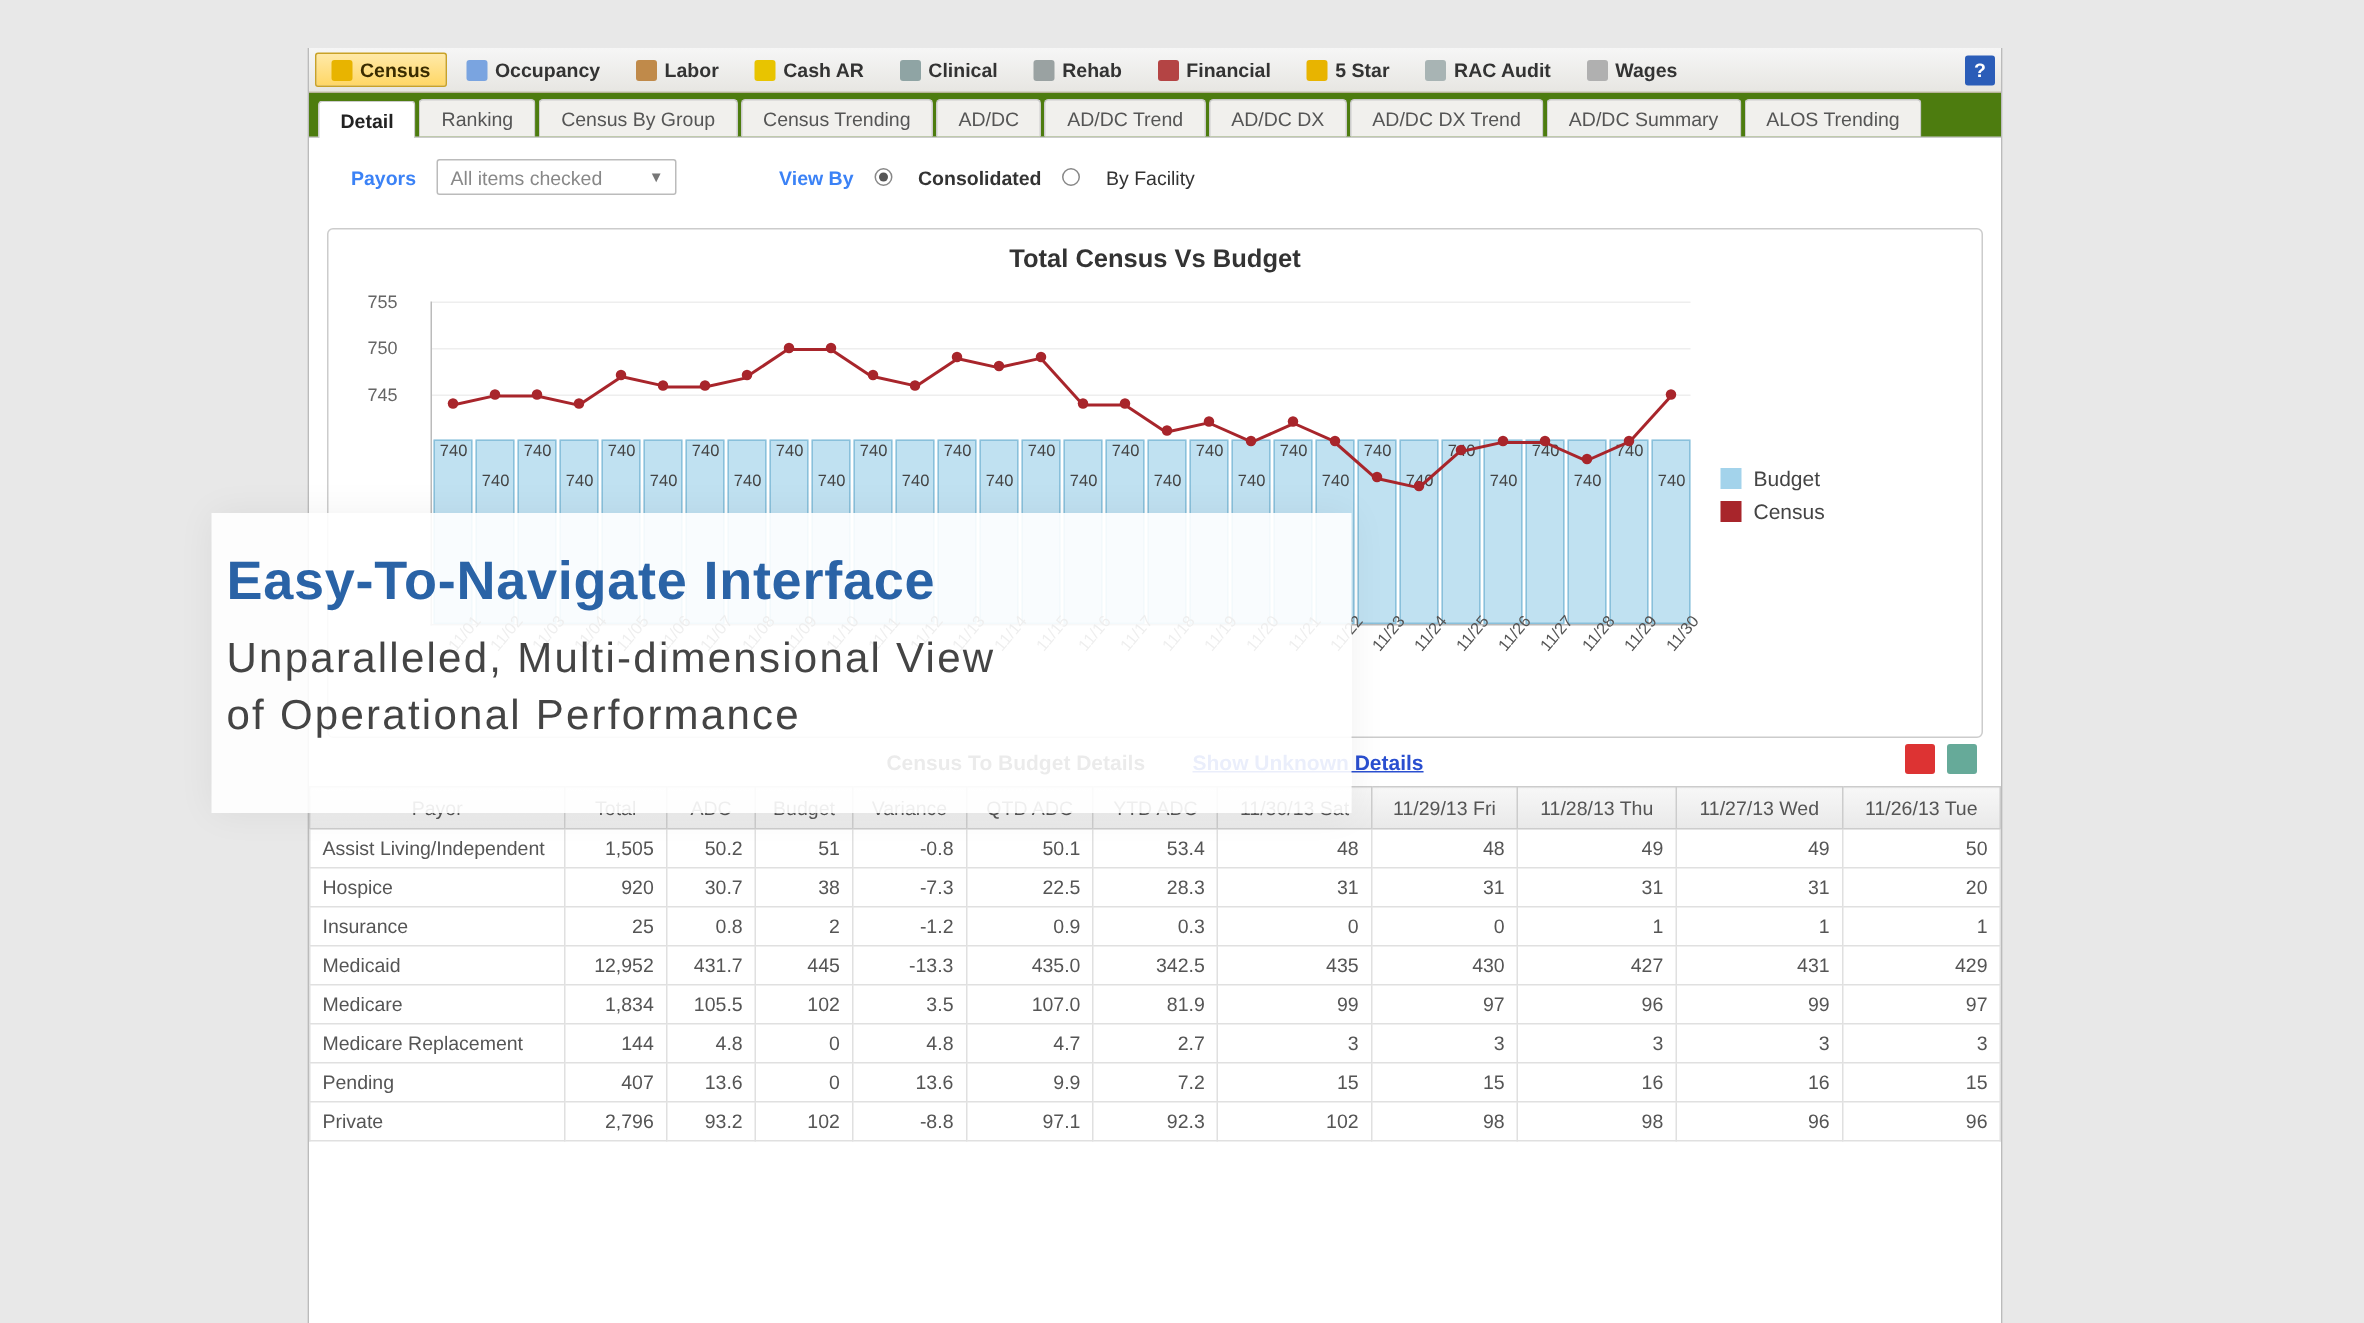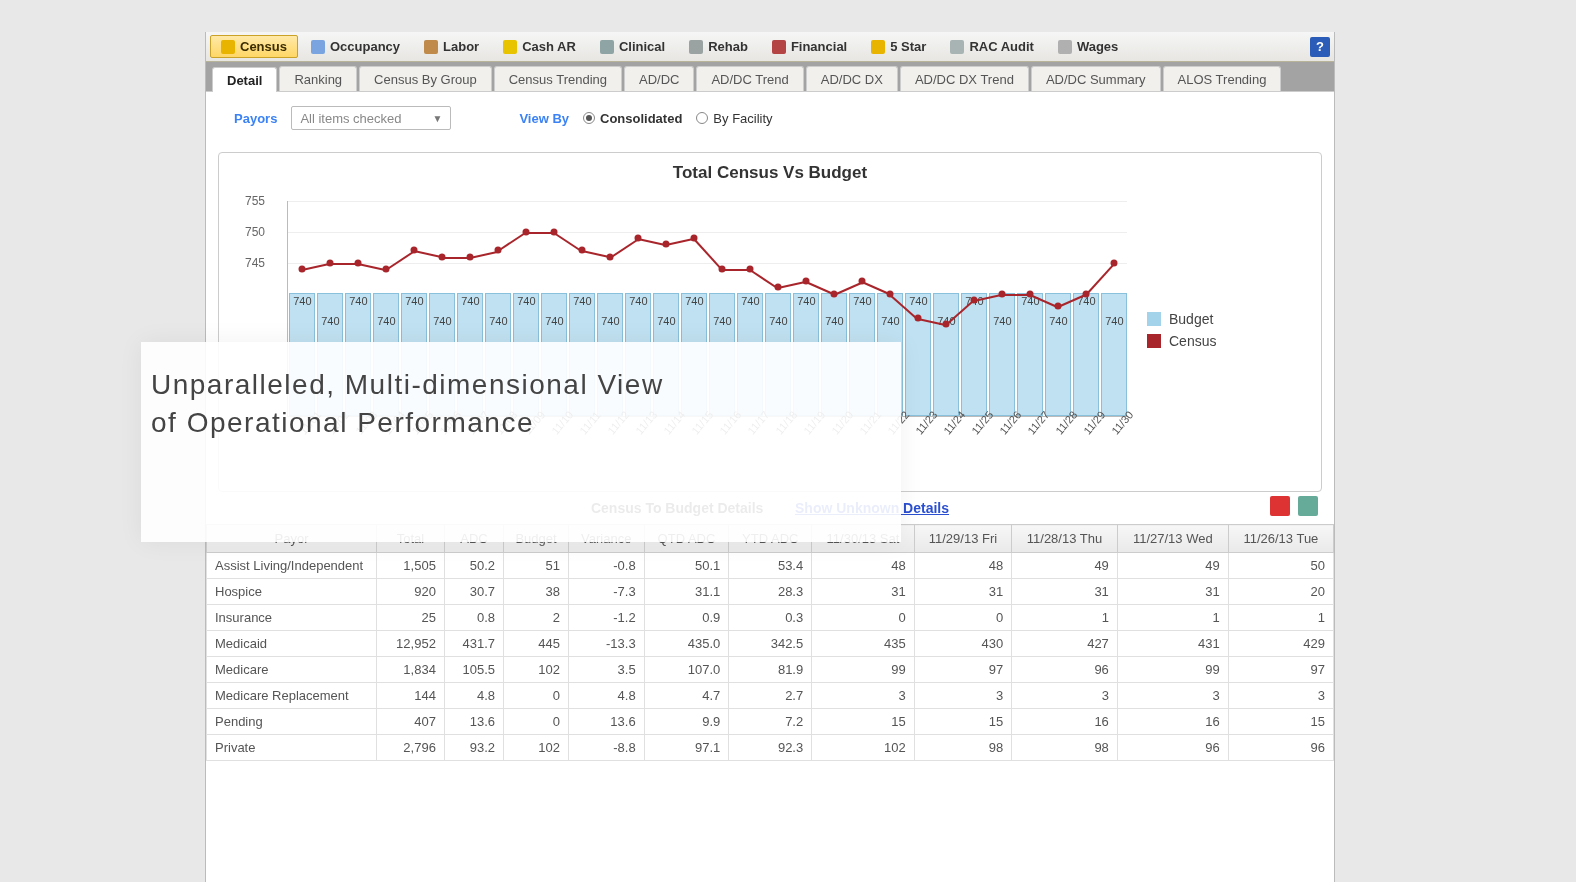--- a/index.html
+++ b/index.html
@@ -14,28 +14,28 @@
   .ico-occ     { background:#7aa4e0;}
   .ico-labor   { background:#c08a4a;}
   .ico-cash    { background:#e8c400;}
   .ico-clinical{ background:#8fa4a4;}
   .ico-rehab   { background:#9aa2a2;}
   .ico-fin     { background:#b44444;}
   .ico-star    { background:#e8b400;}
   .ico-rac     { width:16px; background:#a8b4b4;}
   .ico-wages   { background:#b0b0b0;}
   .help-icon { width:20px; height:20px; background:#2b5db8; color:#fff; font-weight:bold; text-align:center; line-height:20px; border-radius:2px; margin-left:auto;}
-  .subtabs-wrap { height:30px; background:#a3a3a3; display:flex; align-items:flex-end; padding:0 6px; border-bottom:1px solid #ccc; gap:2px; }
+  .subtabs-wrap { height:30px; background:#4d7c0f; display:flex; align-items:flex-end; padding:0 6px; border-bottom:1px solid #ccc; gap:2px; }
   .subtab { padding:5px 14px 4px 14px; font-size:13px; color:#555; background:#f1f0ed; border:1px solid #ccc; border-bottom:none; border-radius:3px 3px 0 0; cursor:pointer; white-space:nowrap;}
   .subtab.active { background:#fff; color:#222; font-weight:bold; position:relative; top:1px;}
   .filters { display:flex; align-items:center; gap:14px; padding:14px 28px 6px 28px; font-size:13px; color:#555;}
   .filters .lbl { font-weight:bold; color:#3b82f6;}
   .dropdown { display:flex; align-items:center; justify-content:space-between; width:160px; height:24px; background:#fff; border:1px solid #bbb; border-radius:2px; padding:0 8px; color:#888; cursor:pointer;}
   .dropdown .chev { color:#777; font-size:10px;}
-  .radio { display:inline-flex; align-items:center; gap:5px; color:#333; cursor:pointer;}
+  .radio { display:inline-flex; align-items:center; gap:17px; color:#333; cursor:pointer;}
   .radio .dot { width:12px; height:12px; border:1px solid #888; border-radius:50%; display:inline-block; position:relative;}
   .radio.sel .dot::after { content:""; position:absolute; left:2px; top:2px; width:6px; height:6px; border-radius:50%; background:#555;}
   .export-ico { position:absolute; right:28px; top:120px; width:24px; height:22px; background:linear-gradient(#cfeaf6,#9fcde4); border:1px solid #9ab;}
   .chartbox { margin:16px 12px 4px 12px; border:1px solid #ccc; border-radius:4px; background:#fff; padding:6px 8px 8px 8px; position:relative; height:340px;}
   .chart-title { text-align:center; font-weight:bold; font-size:17px; color:#333; padding:4px 0 8px 0;}
   .chart-body { position:relative; height:280px; }
   .plot { position:absolute; left:60px; top:10px; width:840px; height:216px; border-left:1px solid #bbb; border-bottom:1px solid #bbb;}
   .ygrid { position:absolute; left:0; right:0; border-top:1px solid #eee;}
   .ylab { position:absolute; left:18px; font-size:12px; color:#666; transform:translateY(-50%);}
   .bar { position:absolute; bottom:0; width:26px; background:rgba(140,200,230,0.55); border:1px solid rgba(100,170,205,0.6);}
@@ -357,21 +357,21 @@
             <td>49</td>
             <td>49</td>
             <td>50</td>
           </tr>
           <tr>
             <td class="payor">Hospice</td>
             <td>920</td>
             <td>30.7</td>
             <td>38</td>
             <td>-7.3</td>
-            <td>31.1</td>
+            <td>22.5</td>
             <td>28.3</td>
             <td>31</td>
             <td>31</td>
             <td>31</td>
             <td>31</td>
             <td>20</td>
           </tr>
           <tr>
             <td class="payor">Insurance</td>
             <td>25</td>
@@ -453,20 +453,21 @@
             <td>102</td>
             <td>98</td>
             <td>98</td>
             <td>96</td>
             <td>96</td>
           </tr>
         </tbody>
       </table>
 
     <div class="overlay">
+      <h1>Easy-To-Navigate Interface</h1>
       <p>
         <span>Unparalleled, Multi-dimensional View</span><br>
         <span>of Operational Performance</span>
       </p>
     </div>
 
   </div>
 </div>
 
 </body></html>

